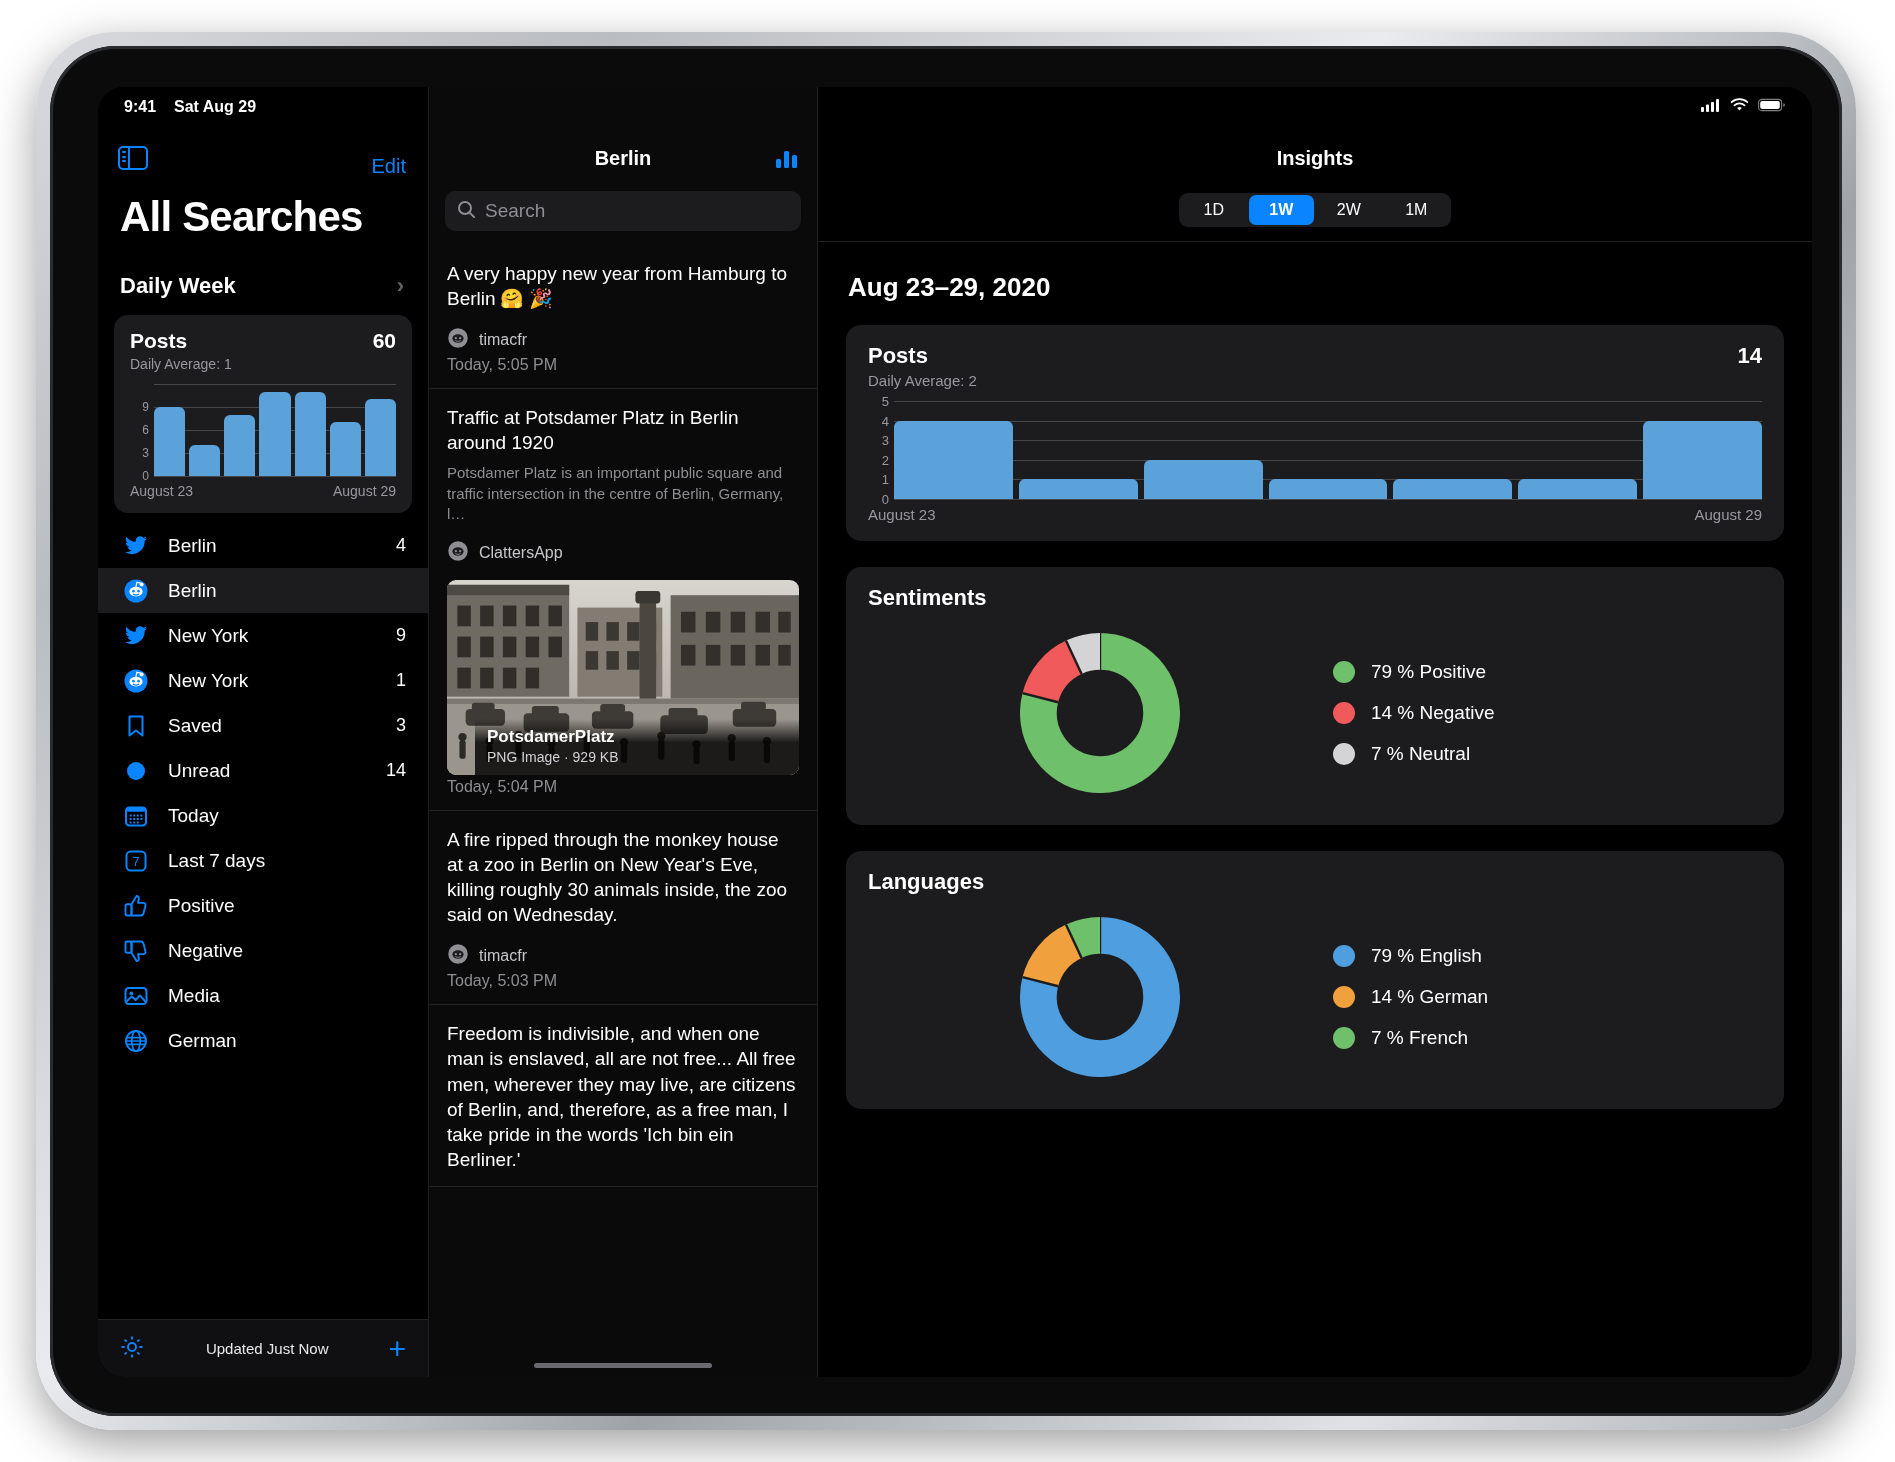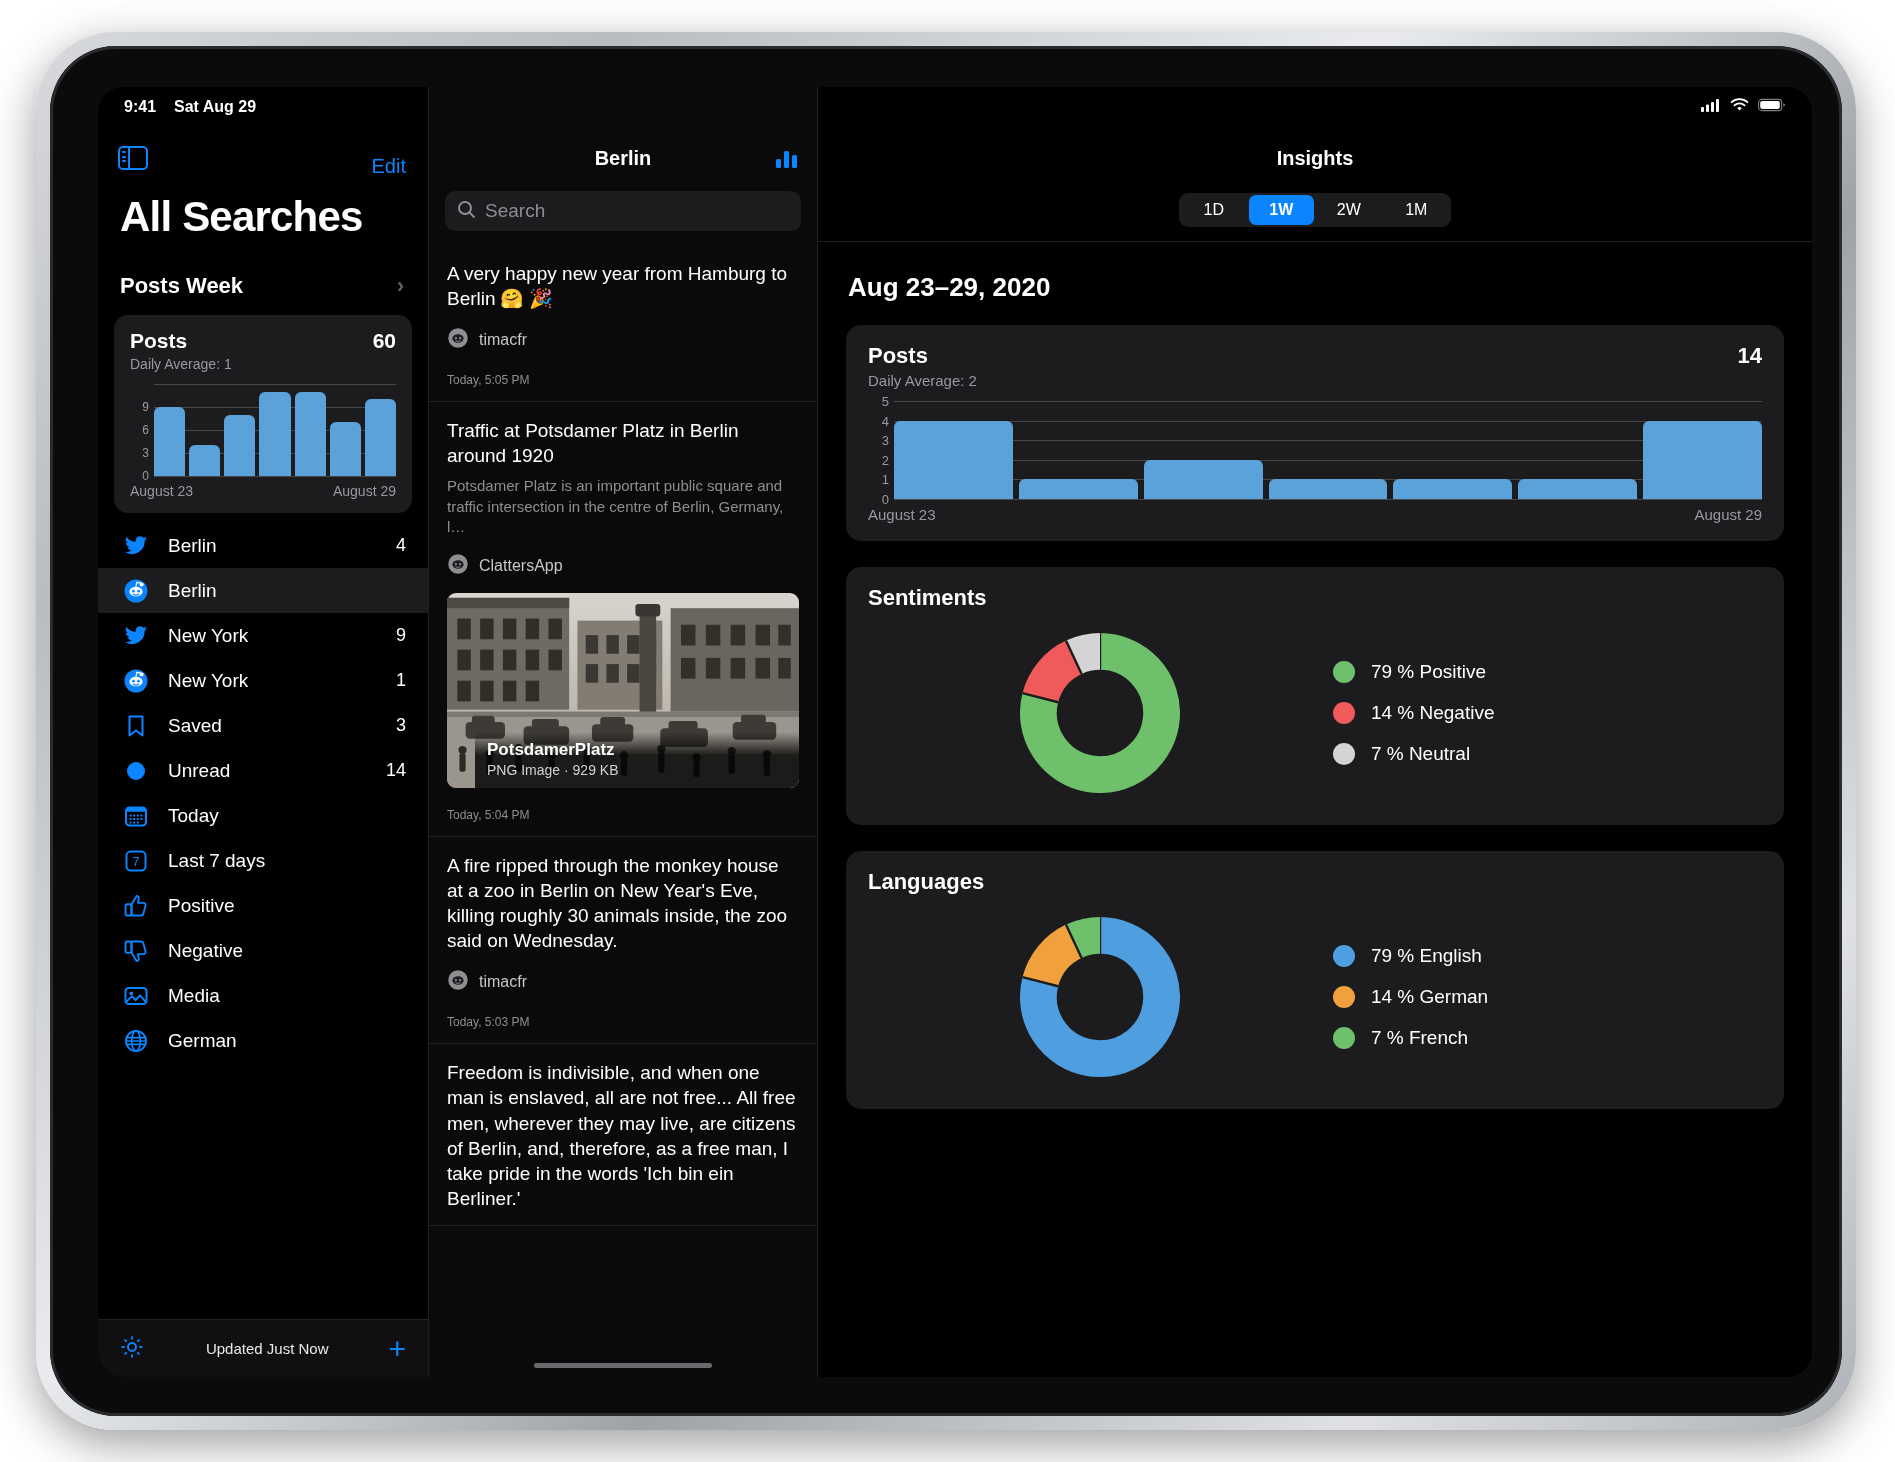--- a/index.html
+++ b/index.html
@@ -106,21 +106,21 @@
   .search-box { margin:4px 16px 0 16px; height:40px; background:#1c1c1e; border-radius:10px;
                 display:flex; align-items:center; gap:9px; padding:0 12px; }
   .search-ph { color:#8e8e93; font-size:19px; }
 
   .posts { margin-top:14px; height:1048px; overflow:hidden; }
   .post { padding:16px 18px 14px 18px; border-bottom:1px solid #232325; }
   .post-title { font-size:19px; color:#fff; line-height:1.32; }
   .post-sub { font-size:15px; color:#8e8e93; line-height:1.35; margin-top:8px; }
   .post-meta { display:flex; align-items:center; gap:10px; margin-top:16px; }
   .post-author { font-size:16px; color:#c7c7cc; }
-  .post-time { font-size:12px; color:#8e8e93; margin-top:20px; }
+  .post-time { font-size:16px; color:#8e8e93; margin-top:3px; }
 
   .thumb { margin-top:14px; width:100%; height:195px; border-radius:9px; overflow:hidden; position:relative; }
   .thumb-cap { position:absolute; left:0; right:0; bottom:0; padding:8px 12px 10px 12px;
                background:linear-gradient(180deg,rgba(0,0,0,.0),rgba(0,0,0,.82) 42%);margin-left:28px; }
   .thumb-name { font-size:17px; font-weight:600; color:#fff; }
   .thumb-meta { font-size:14px; color:#d1d1d6; margin-top:2px; }
 
   .home-bar { position:absolute; left:50%; transform:translateX(-50%); bottom:9px;
               width:178px; height:5px; background:#6a6a6e; border-radius:3px; }
 
@@ -199,21 +199,21 @@
                     <i></i>
                     <i></i>
                   </span>
               </div>
               <div class="edit-btn">Edit</div>
             </div>
 
             <div class="big-title">All Searches</div>
 
             <div class="sect-head">
-              <span class="t">Posts Week</span>
+              <span class="t">Daily Week</span>
               <span class="chev">›</span>
             </div>
 
             <div class="card-sb">
               <div class="card-row">
                 <span class="card-title">Posts</span>
                 <span class="card-count">60</span>
               </div>
               <div class="card-sub">Daily Average: 1</div>
               <div class="bchart">

